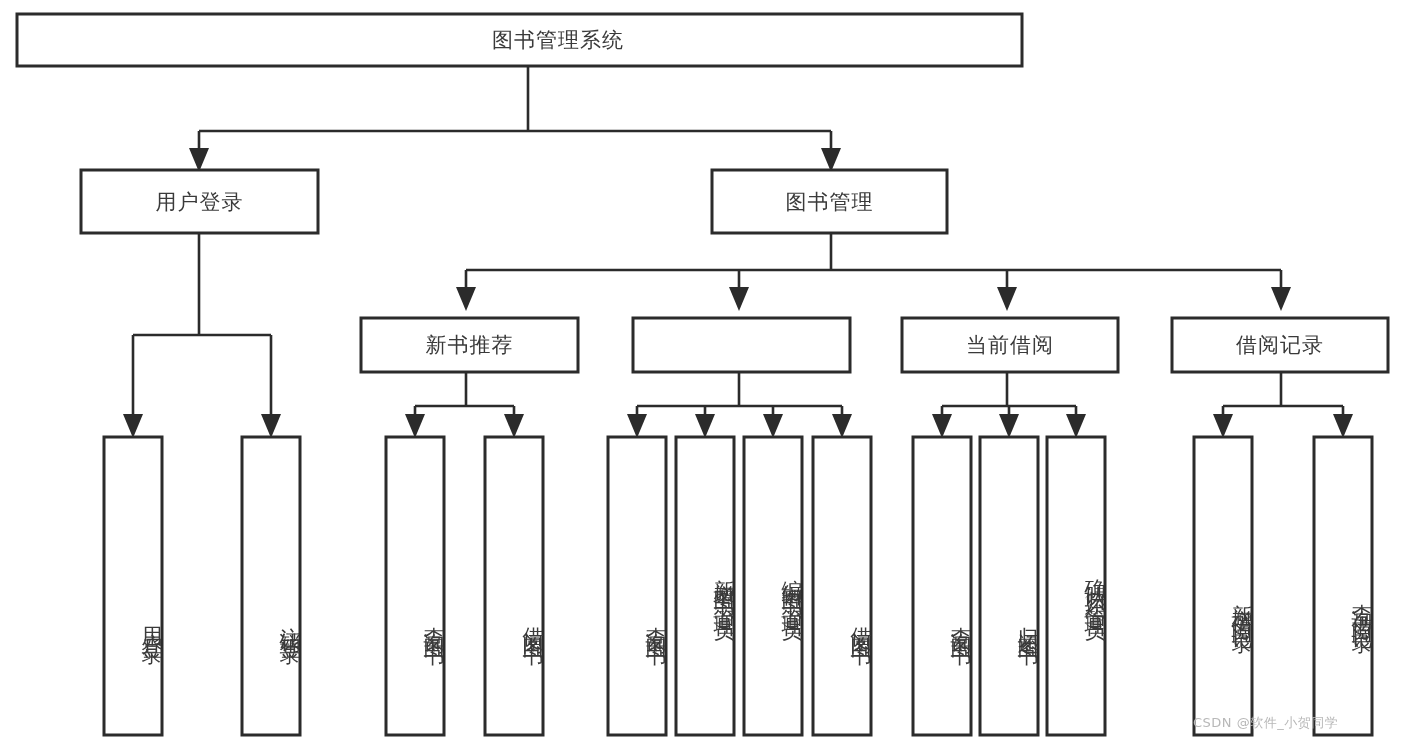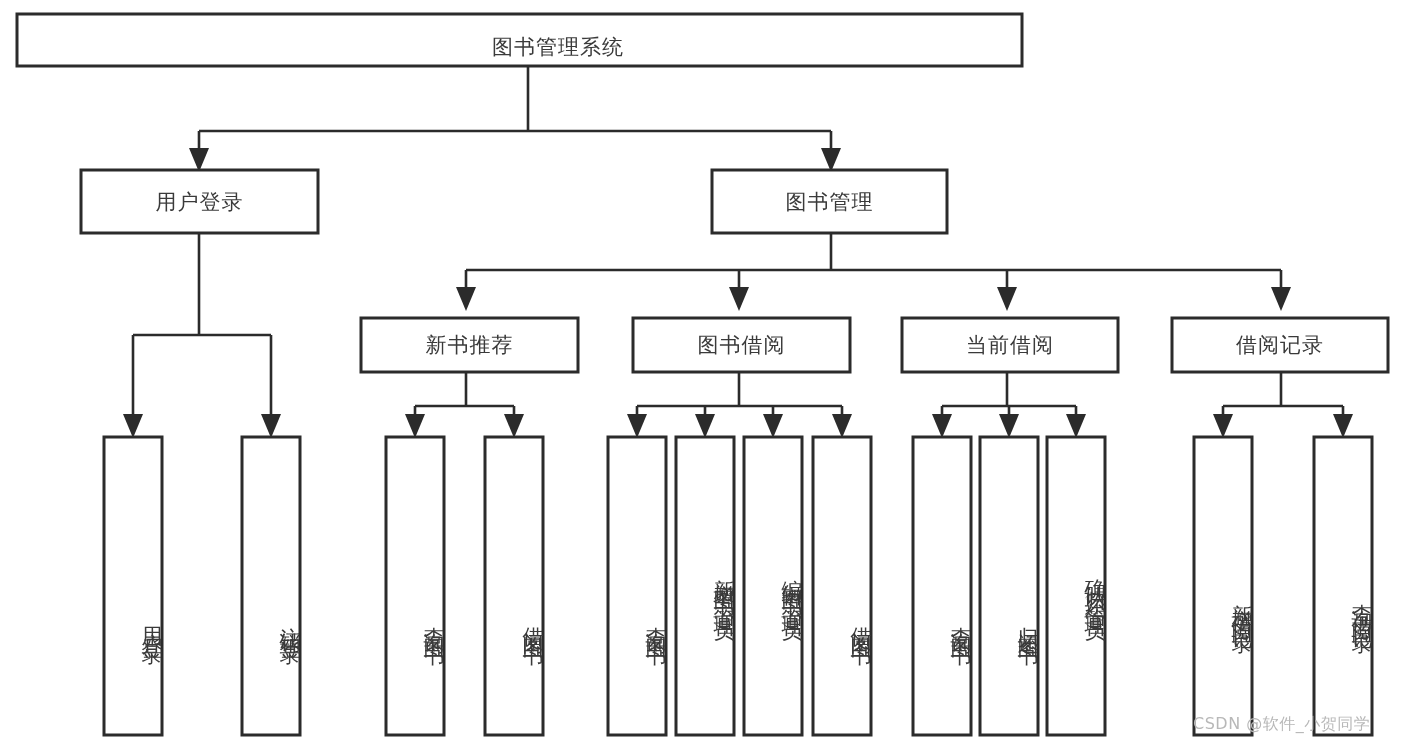--- a/index.html
+++ b/index.html
@@ -28,21 +28,21 @@
     writing-mode:vertical-rl;
     text-orientation:upright;
     letter-spacing:6px;
     line-height:1;
     white-space:nowrap;
     pointer-events:none;
   }
   .watermark{
     position:absolute;
     left:1193px;top:714px;
-    font-size:16px;
+    font-size:13px;
     color:#b8b8b8;
     letter-spacing:0.5px;
     white-space:nowrap;
     pointer-events:none;
   }
 </style>
 </head>
 <body>
 
 <div id="diagram-root">
@@ -144,27 +144,26 @@
 
       <rect class="box-rect" x="913" y="437" width="58" height="298"></rect>
       <rect class="box-rect" x="980" y="437" width="58" height="298"></rect>
       <rect class="box-rect" x="1047" y="437" width="58" height="298"></rect>
 
       <rect class="box-rect" x="1194" y="437" width="58" height="298"></rect>
       <rect class="box-rect" x="1314" y="437" width="58" height="298"></rect>
     </g>
   </svg>
 
-  <div class="h-label" style="left:17px;top:21px;width:1082px;height:52px;">图书管理系统</div>
+  <div class="h-label" style="left:17px;top:14px;width:1082px;height:52px;">图书管理系统</div>
 
   <div class="h-label" style="left:81px;top:170px;width:237px;height:63px;">用户登录</div>
   <div class="h-label" style="left:712px;top:170px;width:235px;height:63px;">图书管理</div>
 
   <div class="h-label" style="left:361px;top:318px;width:217px;height:54px;">新书推荐</div>
-  <div class="h-label" style="left:633px;top:318px;width:217px;height:54px;">图书借阅</div>
   <div class="h-label" style="left:1172px;top:318px;width:216px;height:54px;">借阅记录</div>
   <div class="h-label" style="left:902px;top:318px;width:216px;height:54px;">当前借阅</div>
 
   <div class="v-label" style="left:104px;top:512px;width:58px;height:220px;">用户登录</div>
   <div class="v-label" style="left:242px;top:512px;width:58px;height:220px;">注销登录</div>
 
   <div class="v-label" style="left:386px;top:512px;width:58px;height:220px;">查询图书</div>
   <div class="v-label" style="left:485px;top:512px;width:58px;height:220px;">借阅图书</div>
 
   <div class="v-label" style="left:608px;top:512px;width:58px;height:220px;">查询图书</div>

